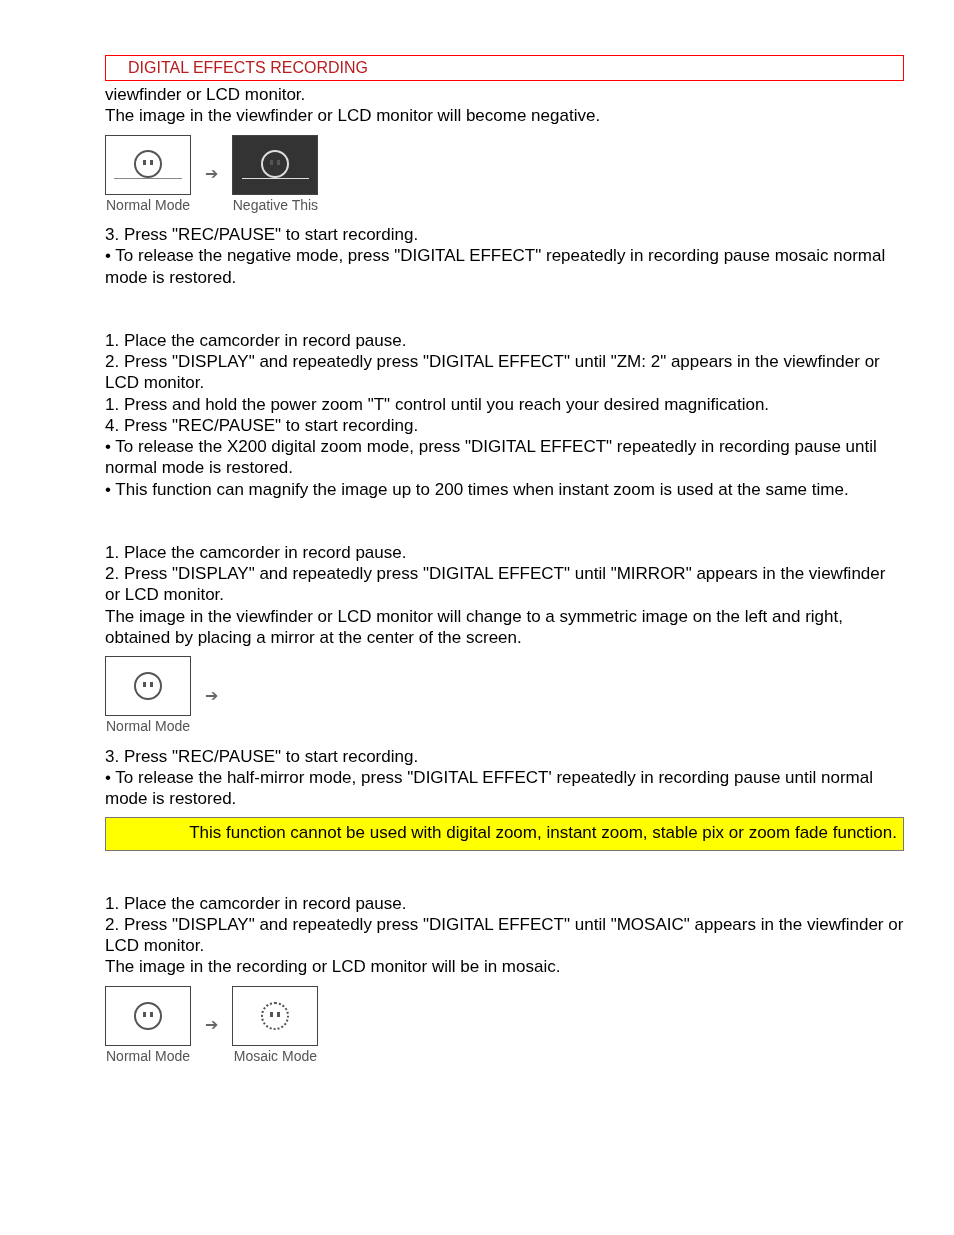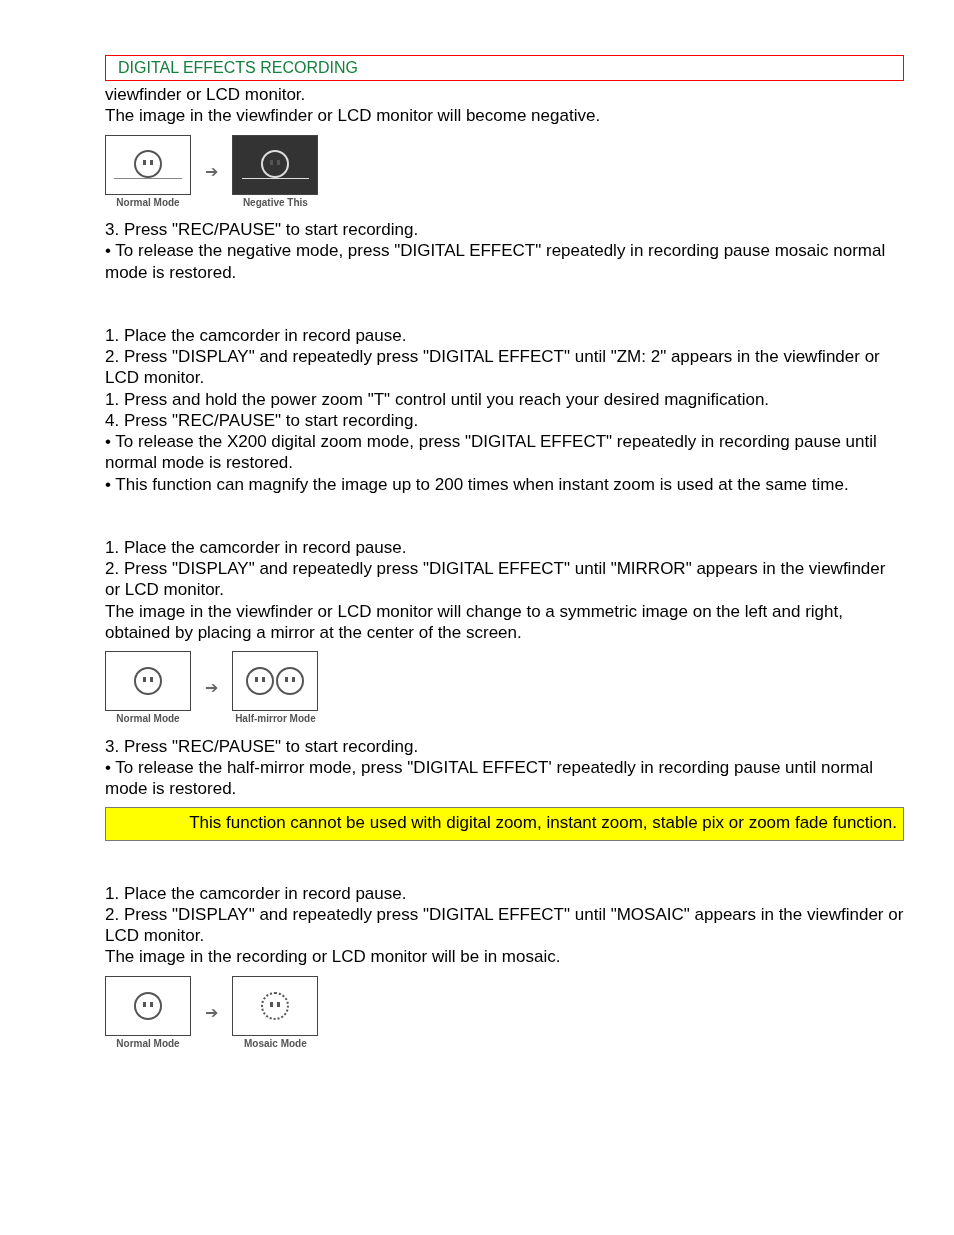--- a/index.html
+++ b/index.html
@@ -12,22 +12,22 @@
     line-height: 1.25;
   }
   .page {
     width: 954px;
     min-height: 1235px;
     padding: 55px 50px 50px 105px;
     box-sizing: border-box;
   }
   .header-box {
     border: 1px solid red;
-    padding: 2px 12px;
-    color: #15803d;
+    padding: 2px 22px;
+    color: #b91c1c;
     font-size: 16px;
     margin-bottom: 3px;
   }
   .para {
     margin: 0 0 0 0;
   }
   .section-gap {
     height: 42px;
   }
   .fig-row {
@@ -50,23 +50,23 @@
     border: 1px solid #444;
     background: #fff;
     display:flex;
     flex-direction:column;
     align-items:center;
     justify-content:center;
     overflow:hidden;
   }
   .thumb.dark { background:#333; }
   .thumb-caption {
-    font-size: 10px;
+    font-size: 14px;
     color: #555;
-    font-weight: bold;
+    font-weight: normal;
   }
   .arrow {
     font-size: 16px;
     color: #666;
   }
   .note-box {
     background: #ffff00;
     border: 1px solid #777;
     padding: 4px 6px 6px 6px;
     margin-top: 8px;
@@ -132,29 +132,20 @@
 
   <div class="fig-row">
     <div class="fig-pair">
       <div class="fig-col">
         <div class="thumb">
             <div class="mini"></div>
           </div>
         <div class="thumb-caption">Normal Mode</div>
       </div>
       <span class="arrow">➔</span>
-      <div class="fig-col">
-        <div class="thumb">
-          <div style="display:flex;gap:2px">
-              <div class="mini"></div>
-              <div class="mini"></div>
-            </div>
-        </div>
-        <div class="thumb-caption">Half-mirror Mode</div>
-      </div>
     </div>
   </div>
 
   <div class="para">3. Press "REC/PAUSE" to start recording.</div>
   <div class="para">• To release the half-mirror mode, press "DIGITAL EFFECT' repeatedly in recording pause until normal mode is restored.</div>
 
   <div class="note-box">
     <span>&nbsp;&nbsp;&nbsp;&nbsp;&nbsp;&nbsp;&nbsp;&nbsp;&nbsp;&nbsp;&nbsp;&nbsp;This function cannot be used with digital zoom, instant zoom, stable pix or zoom fade function.</span>
   </div>
 

